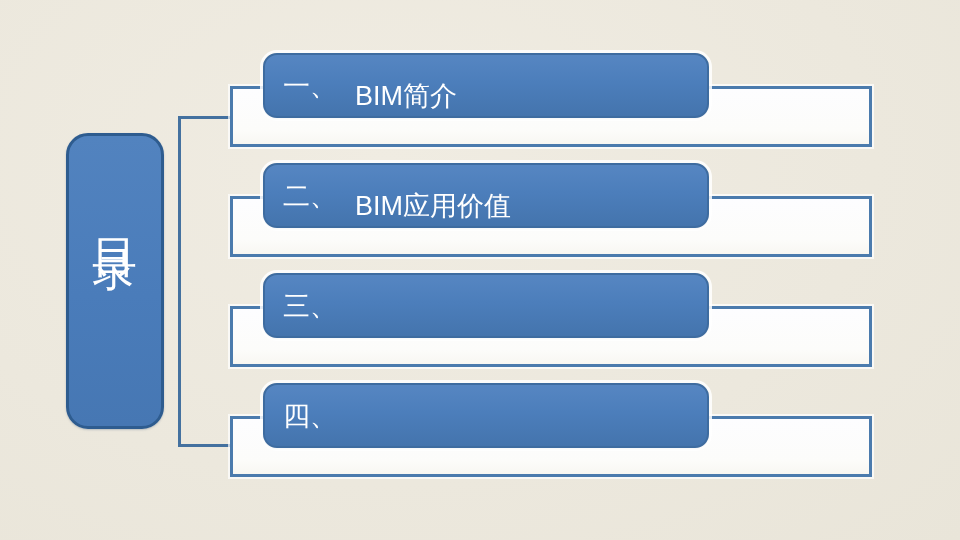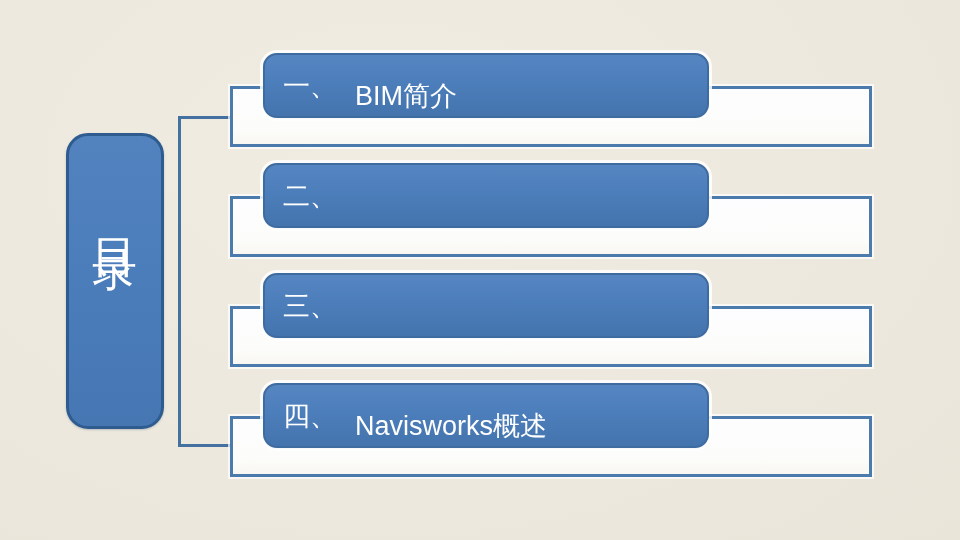--- a/index.html
+++ b/index.html
@@ -87,31 +87,31 @@
     <div class="tab">
       <span class="prefix">一、</span>
       <span class="label">BIM简介</span>
     </div>
   </div>
 
   <div class="row r1">
     <div class="panel"></div>
     <div class="tab">
       <span class="prefix">二、</span>
+      <span class="label">BIM应用价值</span>
     </div>
   </div>
 
   <div class="row r2">
     <div class="panel"></div>
     <div class="tab">
       <span class="prefix">三、</span>
     </div>
   </div>
 
   <div class="row r3">
     <div class="panel"></div>
     <div class="tab">
       <span class="prefix">四、</span>
-      <span class="label">Navisworks概述</span>
     </div>
   </div>
 
 </div>
 
 </body></html>

